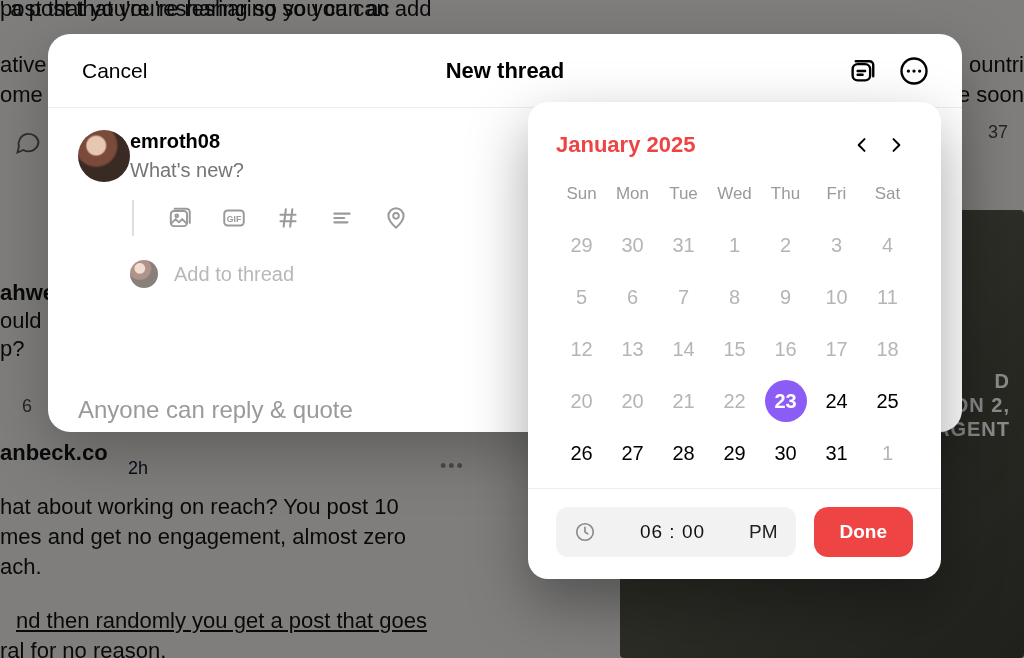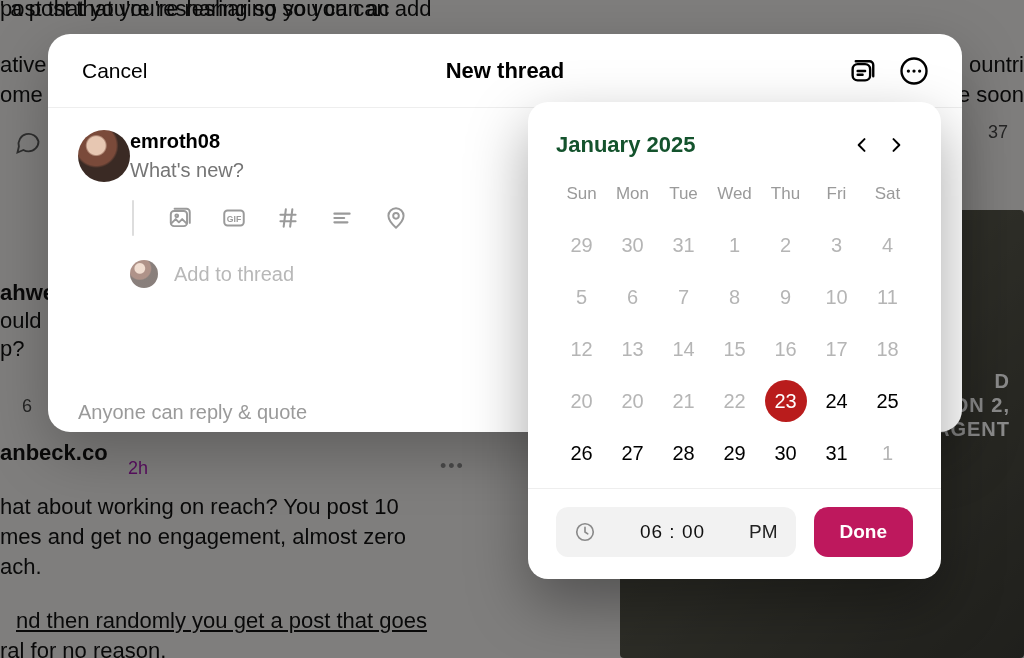--- a/index.html
+++ b/index.html
@@ -100,66 +100,66 @@
     width: 28px; height: 28px; display:flex; align-items:center; justify-content:center;
     color:#9a9a9a; border:none; background:none; cursor:pointer;
   }
   .addthread-row {
     display: flex; align-items: center; gap: 16px; margin-top: 24px;
   }
   .addthread-text { font-size: 20px; color:#b8b8b8; }
   .reply-setting {
     margin-top: auto;
     padding: 20px 0 0 0;
-    font-size: 20px; color:#9a9a9a;
+    font-size: 24px; color:#9a9a9a;
     cursor: pointer; display:inline-block;
   }
 
   .calendar {
     position: absolute;
     left: 528px; top: 102px;
     width: 413px;
     background: #fff;
     border-radius: 20px;
     box-shadow: 0 24px 60px rgba(0,0,0,0.35);
     padding: 26px 28px 22px 28px;
   }
   .cal-head { display:flex; align-items:center; margin-bottom: 16px; }
-  .month-label { font-size: 22px; font-weight: 700; color:#14532d; flex:1; }
+  .month-label { font-size: 22px; font-weight: 700; color:#ef4444; flex:1; }
   .nav-btn { width:34px; height:34px; border:none; background:none; cursor:pointer; display:flex; align-items:center; justify-content:center; }
   .cal-grid {
     display: grid;
     grid-template-columns: repeat(7, 1fr);
     text-align: center;
     row-gap: 10px;
   }
   .dow { font-size: 17px; color:#9a9a9a; padding: 6px 0 10px; }
   .day {
     font-size: 20px; color:#000;
     width: 42px; height: 42px; line-height:42px;
     margin: 0 auto;
     border-radius: 50%;
     cursor: pointer;
     user-select: none;
   }
   .day.muted { color:#b5b5b5; cursor:default; }
-  .day.selected { background:#b91c1c; color:#fff; font-weight:400; }
+  .day.selected { background:#8b5cf6; color:#fff; font-weight:700; }
   .cal-divider { height:1px; background:#eee; margin: 14px -28px 18px; }
   .cal-footer { display:flex; align-items:center; gap: 18px; }
   .time-pill {
     flex:1; display:flex; align-items:center; gap:14px;
     background:#f2f2f2; border-radius: 12px;
     padding: 14px 18px;
     font-size: 19px; color:#111;
   }
   .clock-icon { width:22px; height:22px; color:#8a8a8a; flex:0 0 auto; }
   .time-text { flex:1; text-align:center; letter-spacing: 1px; }
   .ampm { color:#222; }
   .done-btn {
-    background:#be185d; color:#fff; font-weight:700; font-size:19px;
+    background:#ef4444; color:#fff; font-weight:700; font-size:19px;
     border:none; border-radius: 14px; padding: 14px 26px; cursor:pointer;
   }
 
   
   .billboard-text {
     position:absolute; color:#fff; font-weight:800; letter-spacing:1px;
     font-size: 20px; line-height:1.15;
   }
 </style>
 </head>
@@ -176,21 +176,21 @@
   <svg style="position:absolute;left:14px;top:128px;" width="28" height="28" viewBox="0 0 24 24" fill="none" stroke="#555" stroke-width="1.6">
       <path d="M21 11.5a8.5 8.5 0 0 1-8.5 8.5c-1.6 0-3.1-.4-4.4-1.2L3 21l1.2-5.1A8.5 8.5 0 1 1 21 11.5Z"></path>
     </svg>
 
   <div class="bg-text" style="left:0;top:278px;font-weight:700;">ahwe</div>
   <div class="bg-text" style="left:0;top:306px;">ould</div>
   <div class="bg-text" style="left:0;top:334px;">p?</div>
   <div class="bg-text small" style="left:22px;top:394px;">6</div>
 
   <div class="bg-text" style="left:0;top:438px;font-weight:700;">anbeck.co</div>
-  <div class="bg-text small" style="left:128px;top:456px;color:#a21caf;">2h</div>
+  <div class="bg-text small" style="left:128px;top:456px;color:#0f172a;">2h</div>
   <div class="bg-text small" style="left:440px;top:454px;color:#888;letter-spacing:2px;">•••</div>
   <div class="bg-text" style="left:0;top:492px;">hat about working on reach? You post 10</div>
   <div class="bg-text" style="left:0;top:522px;">mes and get no engagement, almost zero</div>
   <div class="bg-text" style="left:0;top:552px;">ach.</div>
   <div class="bg-text" style="left:16px;top:606px;text-decoration:underline;">nd then randomly you get a post that goes</div>
   <div class="bg-text" style="left:0;top:636px;">ral for no reason.</div>
 
   <div class="bg-img-block" style="left:620px;top:210px;width:404px;height:448px;">
     <div class="billboard-text" style="right:14px;top:160px;">D</div>
     <div class="billboard-text" style="right:14px;top:184px;">SON 2,</div>

